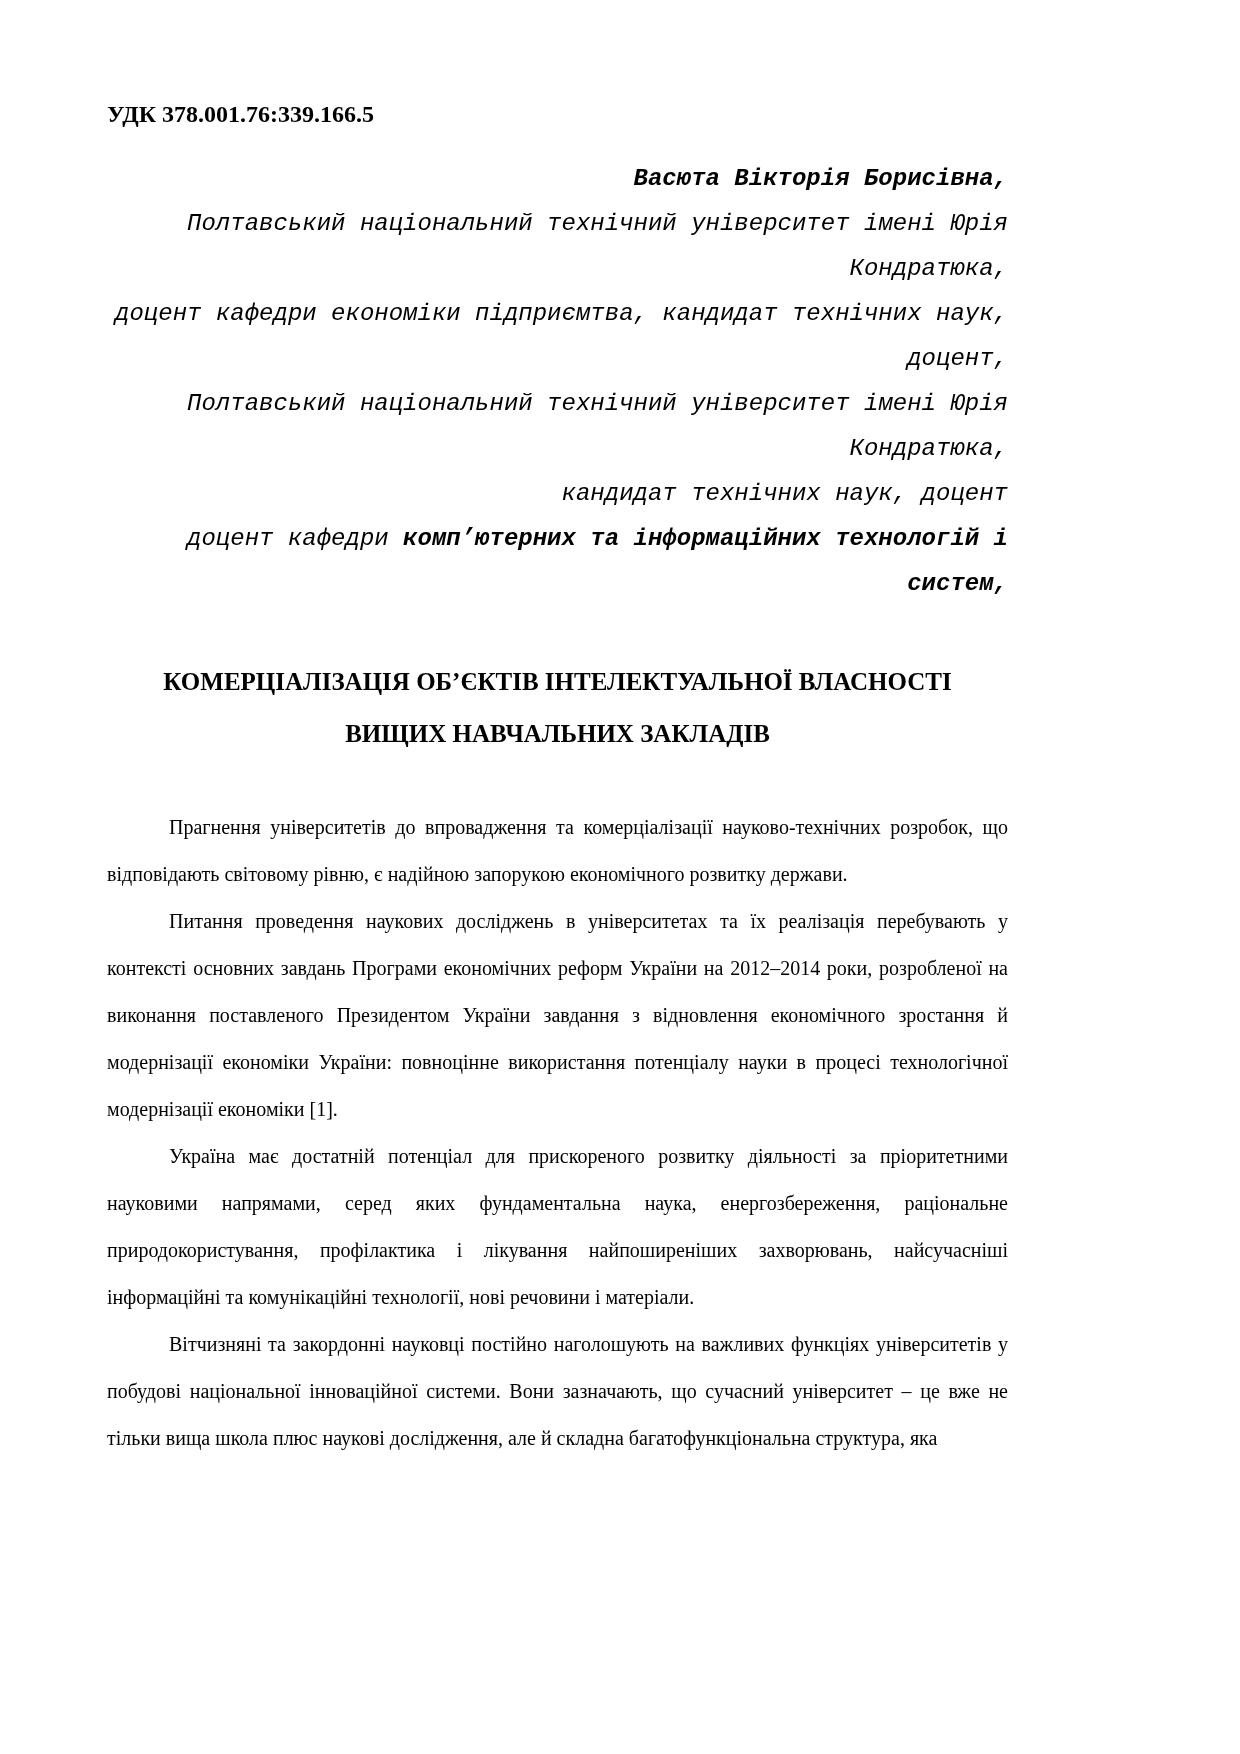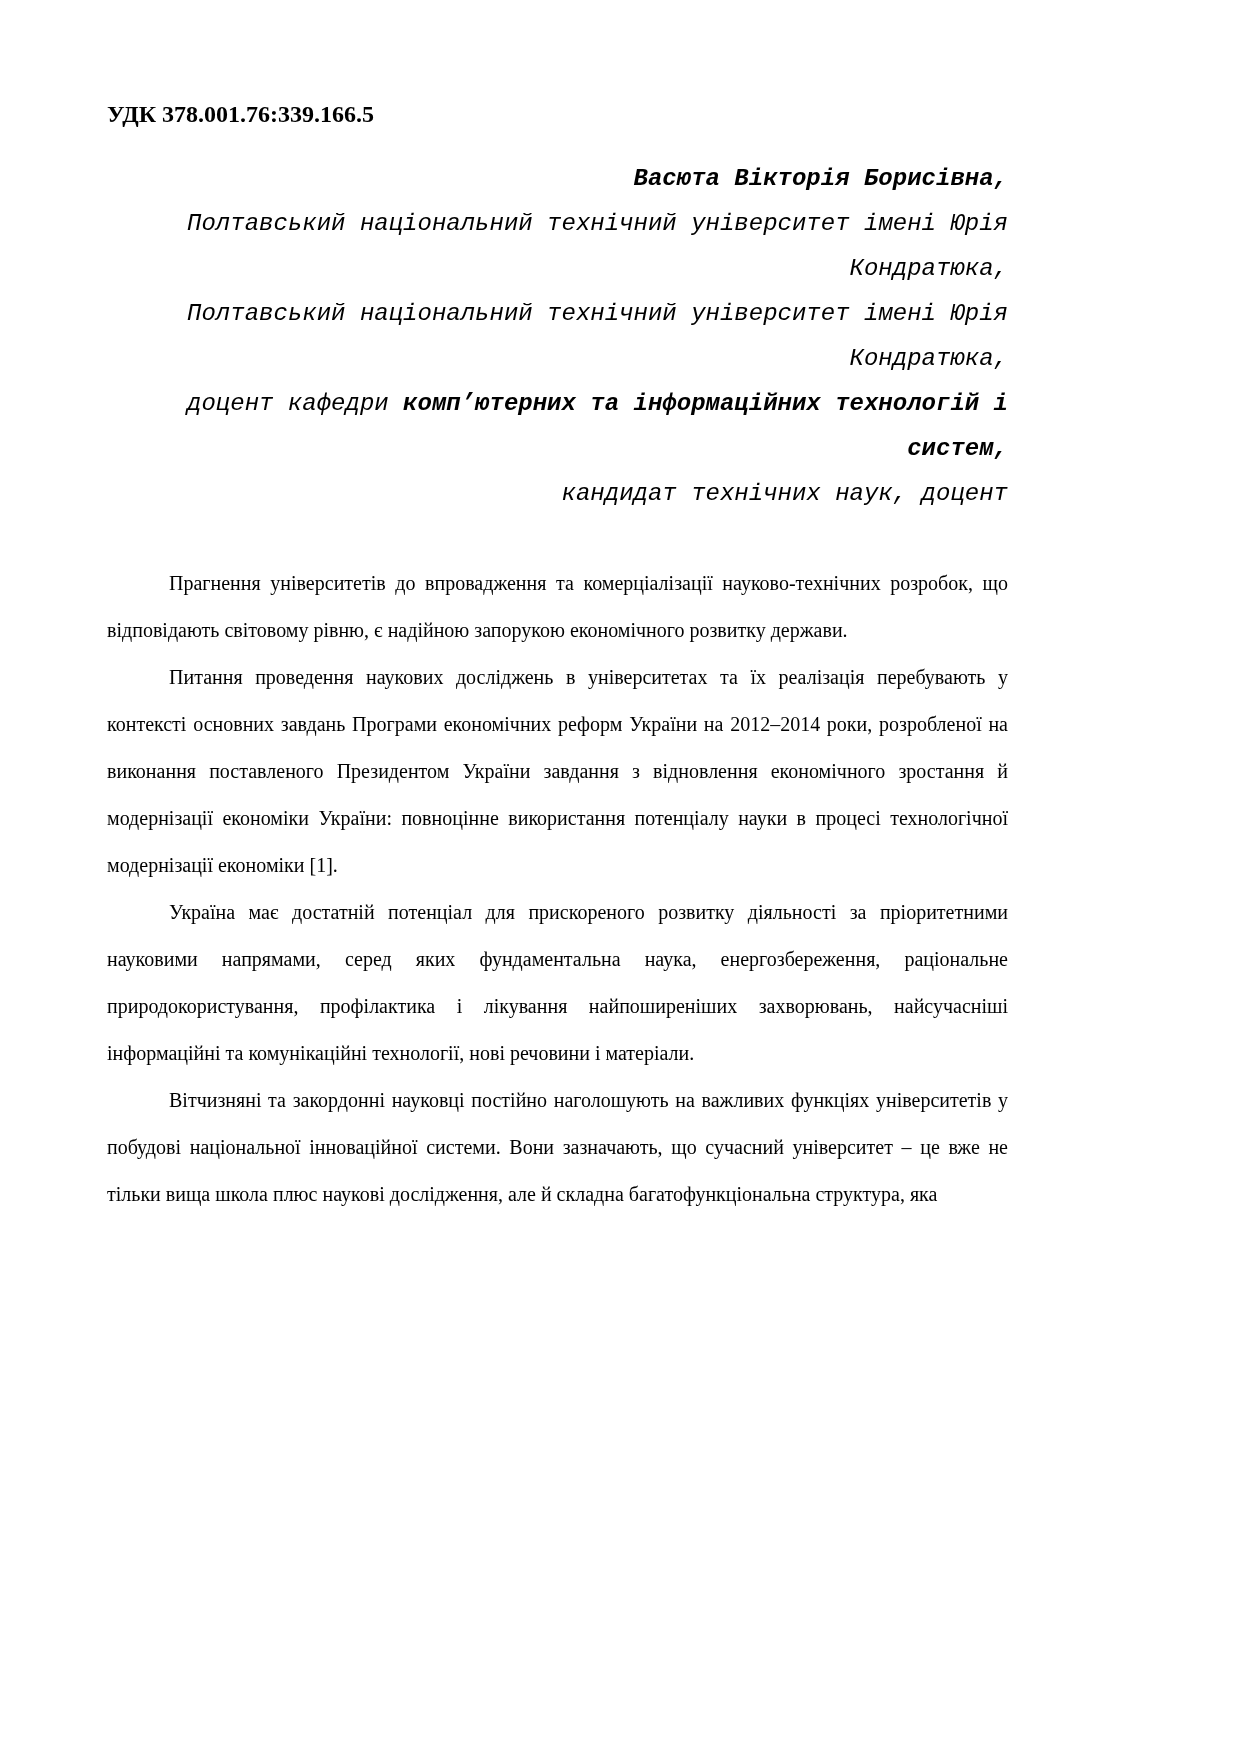--- a/index.html
+++ b/index.html
@@ -55,25 +55,30 @@
 </head>
 <body>
 
 <div class="page">
 
   <div class="udc">УДК 378.001.76:339.166.5</div>
 
   <div class="byline">
     <p class="author-name">Васюта Вікторія Борисівна,</p>
     <p>Полтавський національний технічний університет імені Юрія Кондратюка,</p>
+    <p>доцент кафедри економіки підприємтва, кандидат технічних наук, доцент,</p>
     <p>Полтавський національний технічний університет імені Юрія Кондратюка,</p>
+    <p>кандидат технічних наук, доцент</p>
     <p><span>доцент кафедри </span><span class="bold-seg">комп’ютерних та інформаційних технологій і систем,</span></p>
-    <p>кандидат технічних наук, доцент</p>
   </div>
 
+  <h1 class="title">
+    <span>КОМЕРЦІАЛІЗАЦІЯ ОБ’ЄКТІВ ІНТЕЛЕКТУАЛЬНОЇ ВЛАСНОСТІ</span><br>
+    <span>ВИЩИХ НАВЧАЛЬНИХ ЗАКЛАДІВ</span>
+  </h1>
 
   <div class="body-text">
     <p>Прагнення університетів до впровадження та комерціалізації науково-технічних розробок, що відповідають світовому рівню, є надійною запорукою економічного розвитку держави.</p>
     <p>Питання проведення наукових досліджень в університетах та їх реалізація перебувають у контексті основних завдань Програми економічних реформ України на 2012–2014 роки, розробленої на виконання поставленого Президентом України завдання з відновлення економічного зростання й модернізації економіки України: повноцінне використання потенціалу науки в процесі технологічної модернізації економіки [1].</p>
     <p>Україна має достатній потенціал для прискореного розвитку діяльності за пріоритетними науковими напрямами, серед яких фундаментальна наука, енергозбереження, раціональне природокористування, профілактика і лікування найпоширеніших захворювань, найсучасніші інформаційні та комунікаційні технології, нові речовини і матеріали.</p>
     <p>Вітчизняні та закордонні науковці постійно наголошують на важливих функціях університетів у побудові національної інноваційної системи. Вони зазначають, що сучасний університет – це вже не тільки вища школа плюс наукові дослідження, але й складна багатофункціональна структура, яка</p>
   </div>
 
 </div>
 

